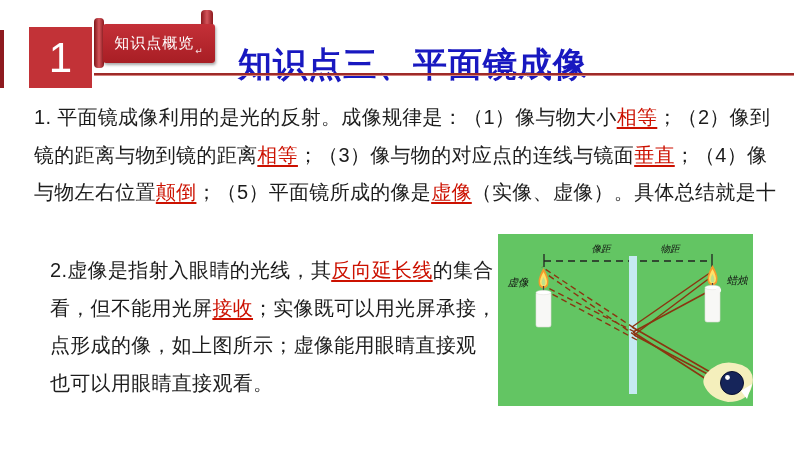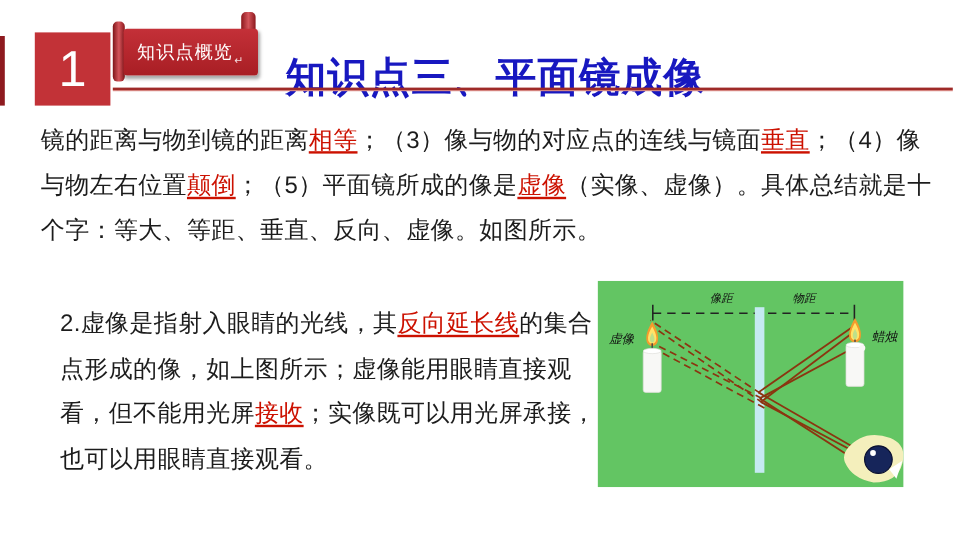--- a/index.html
+++ b/index.html
@@ -52,29 +52,29 @@
 <div class="banner-knob"></div>
 <div class="banner-main">
   <span>知识点概览</span>
   <span class="ret">↵</span>
 </div>
 <div class="page-title">知识点三、平面镜成像</div>
 <div class="title-rule-a"></div>
 <div class="title-rule-b"></div>
 
 <div class="para para1">
+  <span class="tline"><span>1. 平面镜成像利用的是光的反射。成像规律是：（1）像与物大小</span><span class="hl">相等</span><span>；（2）像到</span></span>
   <span class="tline"><span>镜的距离与物到镜的距离</span><span class="hl">相等</span><span>；（3）像与物的对应点的连线与镜面</span><span class="hl">垂直</span><span>；（4）像</span></span>
   <span class="tline"><span>与物左右位置</span><span class="hl">颠倒</span><span>；（5）平面镜所成的像是</span><span class="hl">虚像</span><span>（实像、虚像）。具体总结就是十</span></span>
-  <span class="tline"><span>个字：等大、等距、垂直、反向、虚像。如图所示。</span></span>
 </div>
 
 <div class="para para2">
   <span class="tline"><span>2.虚像是指射入眼睛的光线，其</span><span class="hl">反向延长线</span><span>的集合</span></span>
+  <span class="tline"><span>看，但不能用光屏</span><span class="hl">接收</span><span>；实像既可以用光屏承接，</span></span>
   <span class="tline"><span>点形成的像，如上图所示；虚像能用眼睛直接观</span></span>
-  <span class="tline"><span>看，但不能用光屏</span><span class="hl">接收</span><span>；实像既可以用光屏承接，</span></span>
   <span class="tline"><span>也可以用眼睛直接观看。</span></span>
 </div>
 
 <svg class="diagram" viewBox="0 0 255 172">
   <rect x="0" y="0" width="255" height="172" fill="#63C563"></rect>
 
   <g stroke="#222" stroke-width="1.3">
     <line x1="46" y1="27" x2="214" y2="27" stroke-dasharray="7,5"></line>
     <line x1="46" y1="20" x2="46" y2="33"></line>
     <line x1="214" y1="20" x2="214" y2="33"></line>

